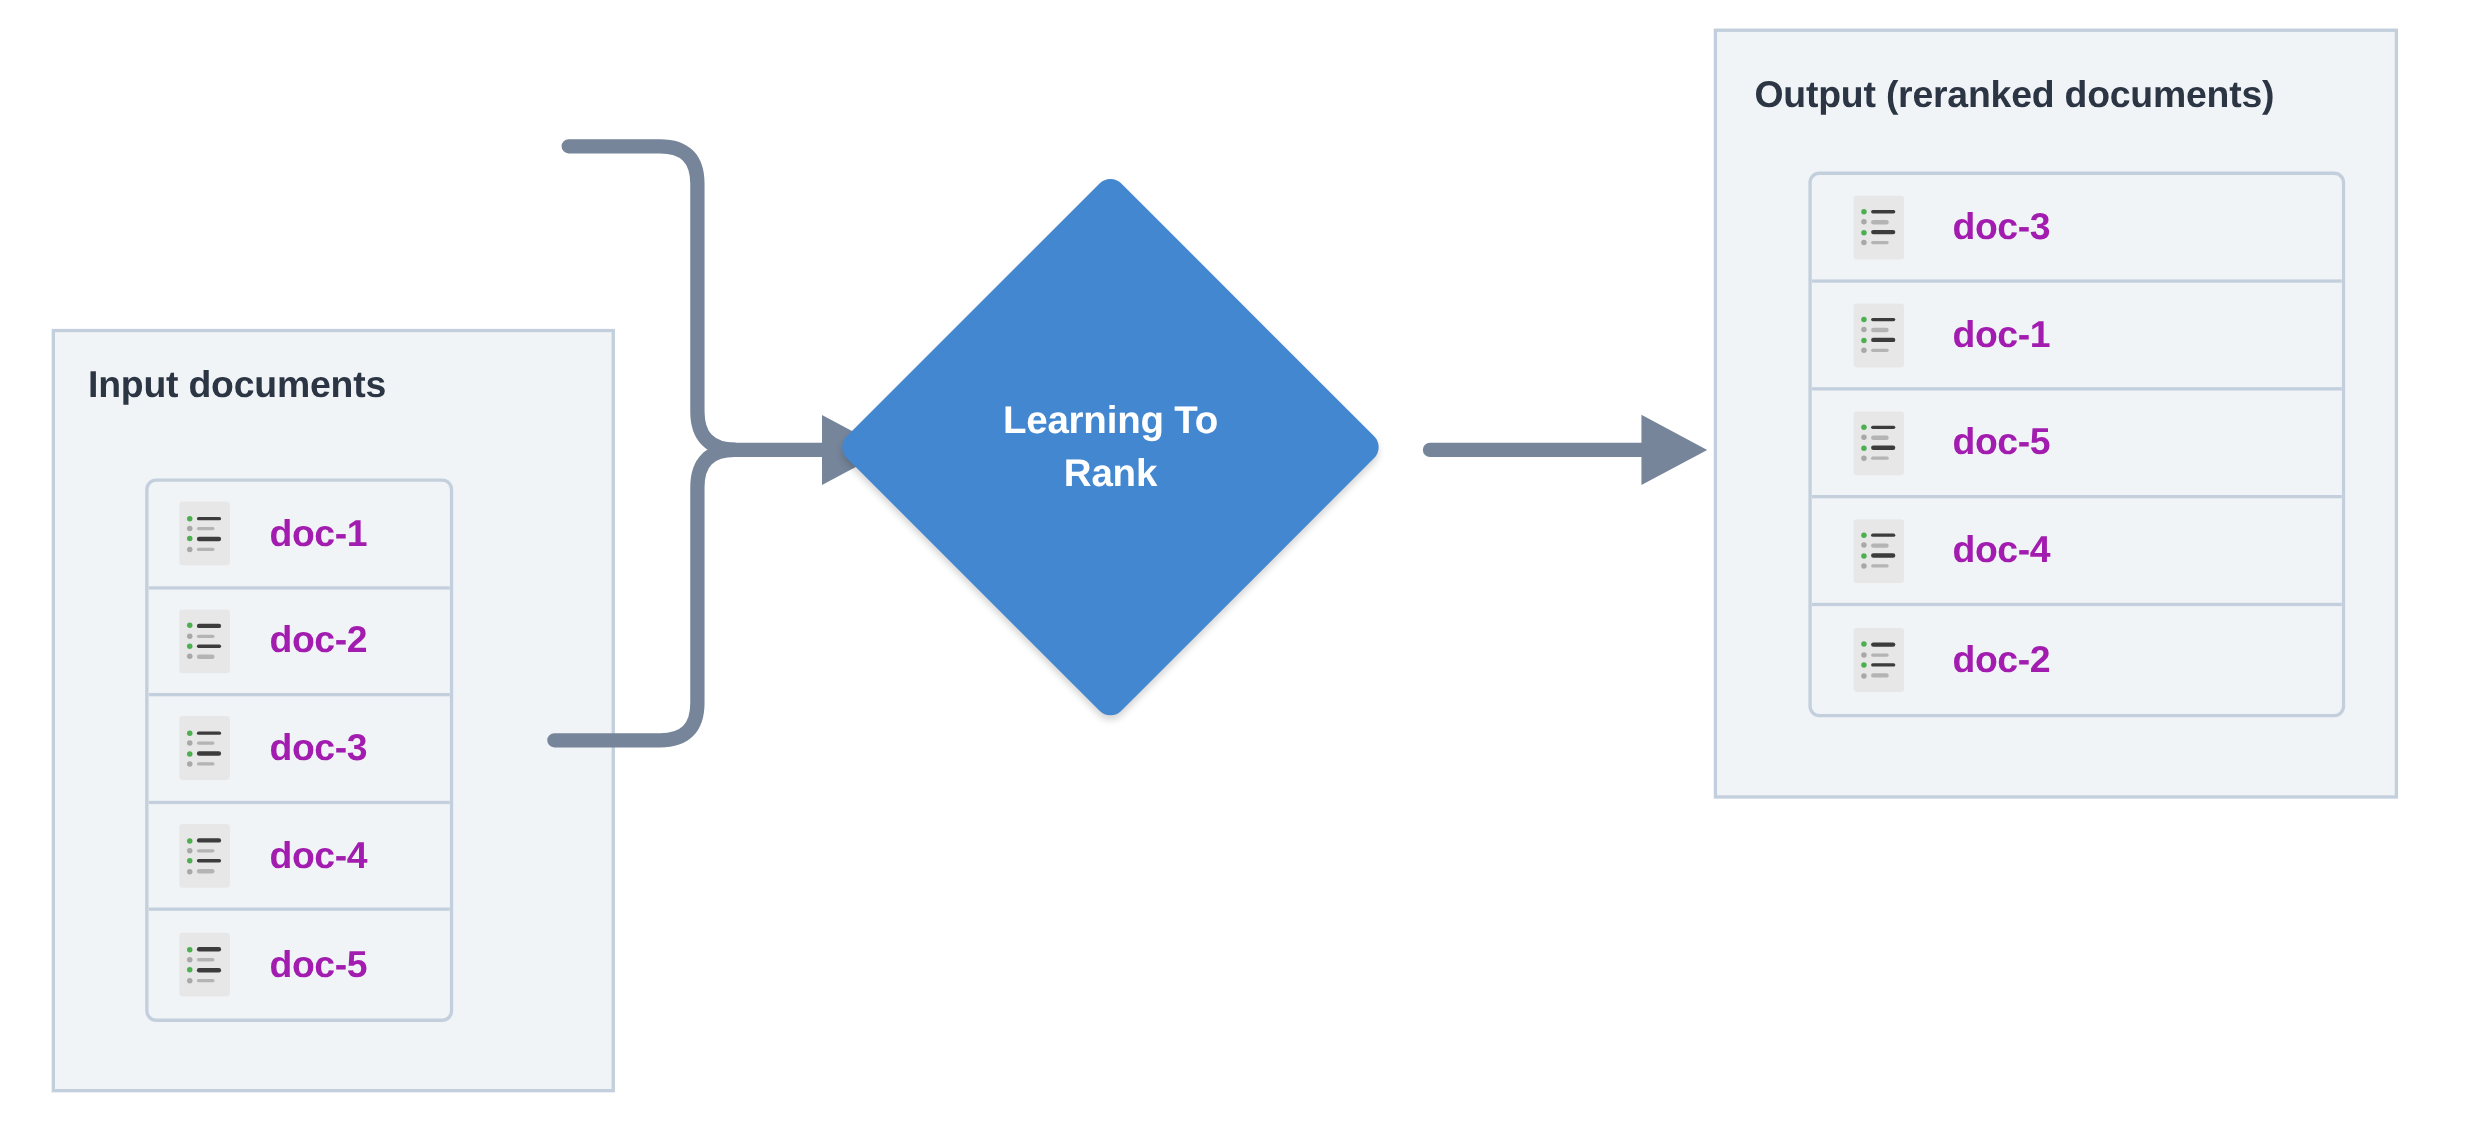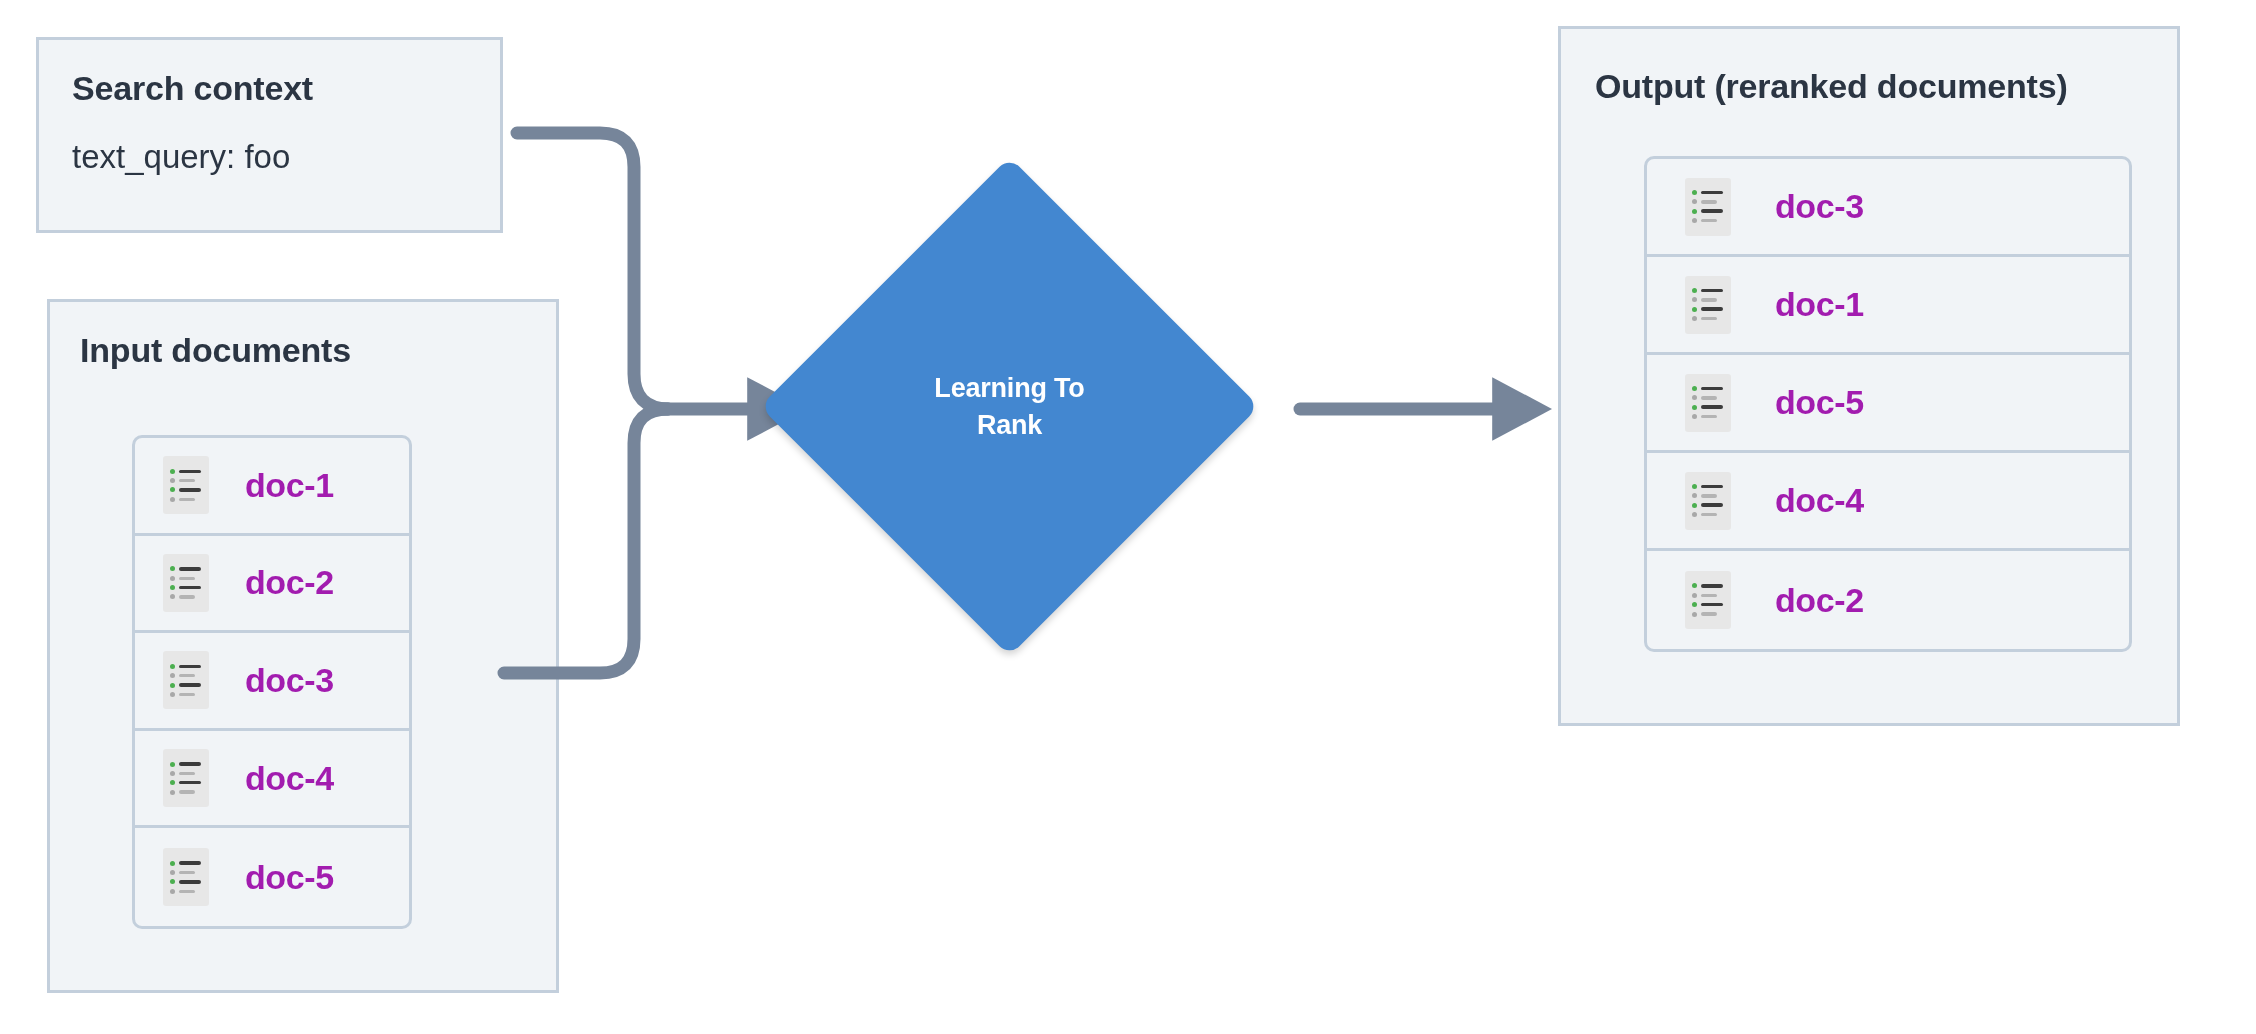--- a/index.html
+++ b/index.html
@@ -182,45 +182,41 @@
     left: 833px;
     top: 230px;
     width: 353px;
     height: 353px;
     display: flex;
     align-items: center;
     justify-content: center;
     text-align: center;
     color: #ffffff;
     font-weight: bold;
-    font-size: 27px;
+    font-size: 35px;
     line-height: 1.35;
     letter-spacing: -0.2px;
     pointer-events: none;
   }
 
   
   #connectors {
     position: absolute;
     left: 0;
     top: 0;
     width: 2256px;
     height: 1034px;
     pointer-events: none;
   }
 </style>
 </head>
 <body>
 
 <div id="canvas">
 
-  <div class="panel" id="search-context">
-    <div class="panel-title">Search context</div>
-    <div class="panel-sub">text_query: foo</div>
-  </div>
 
   <div class="panel" id="input-documents">
     <div class="panel-title">Input documents</div>
     <div class="doc-list" id="input-doc-list">
 
       <div class="doc-row">
         <span class="doc-icon">
           <span class="ln major">
               <span class="bullet"></span>
               <span class="bar"></span>

